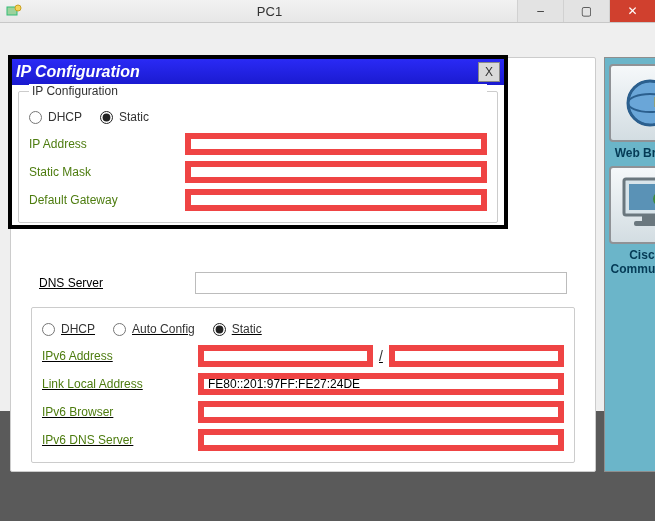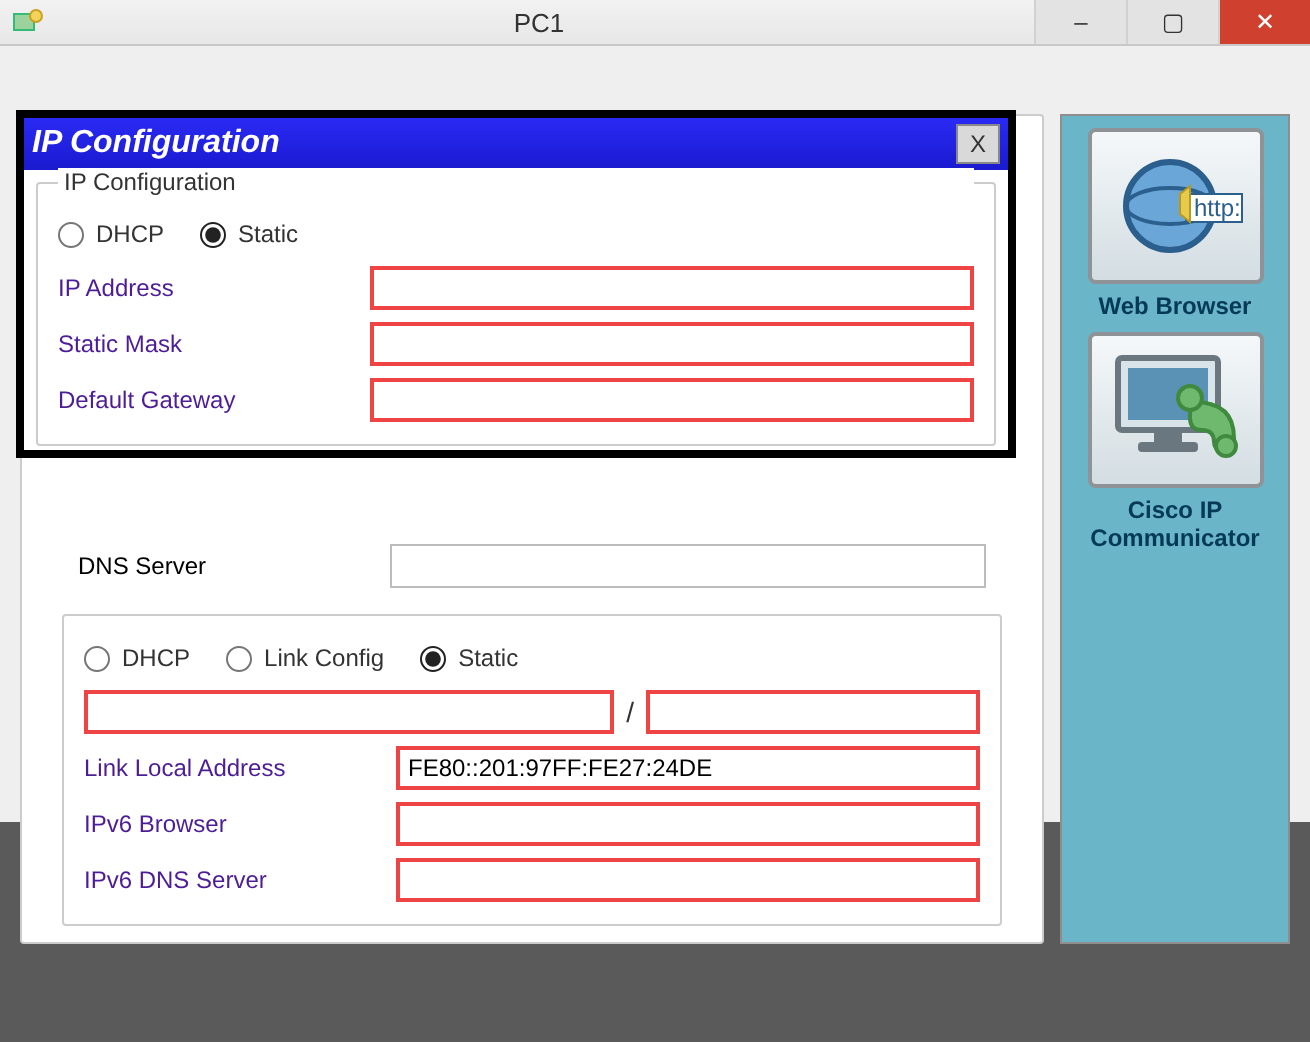--- a/index.html
+++ b/index.html
@@ -4,38 +4,38 @@
 <style>
   * { box-sizing: border-box; font-family: Tahoma, Verdana, sans-serif; font-size: 12px; }
   body { margin: 0; background: #5a5a5a; width: 655px; height: 521px; overflow: hidden; }
   .window { width: 655px; height: 411px; background: #efefef; position: relative; display:flex; flex-direction:column;gap:24px;}
   .titlebar { height: 30px; background: linear-gradient(#f2f2f2,#e7e7e7); display:flex; align-items:center; border-bottom:1px solid #c8c8c8; }
   .title-icon { width:16px; height:16px; margin-left:6px; }
   .title-text { flex:1; text-align:center; color:#333; font-size:13px; }
   .win-btns { display:flex; height:100%; }
   .win-btn { width:46px; height:22px; margin-top:0; display:flex; align-items:center; justify-content:center; background:#e3e3e3; border-left:1px solid #d1d1d1; color:#333; }
   .win-btn.close { background:#d0402e; color:#fff; width:46px; }
-  .body { flex:1; display:flex; padding:10px 10px 10px 10px; gap:8px; }
+  .body { flex:1; display:flex; padding:10px 20px 10px 10px; gap:8px; }
   .main { flex:1; background:#fff; border:1px solid #ccc; border-radius:2px; position:relative; padding:6px; }
   .sidebar { width:115px; background:#6bb5c9; border:1px solid #8e8e8e; display:flex; flex-direction:column; gap:6px; padding:6px 4px; }
   .panel-blackbox { position:absolute; top:-3px; left:-3px; right:auto; width:500px; border:4px solid #000; background:#fff; z-index:5; }
   .panel-titlebar { background:#1a1ae0; background:linear-gradient(#2a2af5,#1a1acf); height:26px; display:flex; align-items:center; padding:0 4px; }
   .panel-title { color:#fff; font-size:16px; font-weight:bold; font-style:italic; font-family:Arial, sans-serif; flex:1; }
   .panel-close { width:22px; height:20px; background:#d9d9d9; border:1px solid #888; display:flex; align-items:center; justify-content:center; font-family:Arial; font-size:13px; color:#333; }
   .fieldset { border:1px solid #ccc; margin:6px 6px 2px 6px; padding:8px 10px 8px 10px; border-radius:2px; }
   .legend { background:#fff; position:relative; top:-16px; margin-bottom:-10px; padding:0 3px; color:#333; }
   .row { display:flex; align-items:center; height:28px; gap:6px; }
-  .row label.fld { width:150px; color:#4c1d95; }
-  .row input[type=text] { flex:1; height:22px; border:2px solid #ef4444; padding:2px 4px; background:#fff; }
+  .row label.fld { width:150px; color:#4d7c0f; }
+  .row input[type=text] { flex:1; height:22px; border:6px solid #ef4444; padding:2px 4px; background:#fff; }
   .row input.small { flex:0 0 40px; }
   .radio-row { display:flex; align-items:center; gap:18px; height:26px; }
   .radio-item { display:flex; align-items:center; gap:6px; color:#333; }
   input[type=radio]{ accent-color:#222; margin:0; }
   
-  .lower-rows { margin-top:205px; padding:0 8px; }
+  .lower-rows { margin-top:205px; padding:0 8px;text-decoration:underline; }
   .lower-rows .fieldset { margin-top:10px; }
   .lone-row { display:flex; align-items:center; height:28px; gap:6px; margin:3px 14px; }
   .lone-row label.fld { width:150px; }
   .lone-row input[type=text] { flex:1; height:22px; border:1px solid #bcbcbc; padding:2px 4px; }
   .side-item { text-align:center; display:flex; flex-direction:column; align-items:center; gap:2px; }
   .side-caption { font-size:12px; font-weight:bold; color:#043a55; line-height:14px; margin-top:2px;}
   .icon-box { width:88px; height:78px; background:linear-gradient(#f5f8fa,#d3dde2); border:2px solid #8f9296; border-radius:4px; display:flex; align-items:center; justify-content:center; position:relative; }
   svg { display:block; }
   .slash { font-size:14px; color:#333; }
 </style>
@@ -108,28 +108,29 @@
         </div>
 
         <div class="fieldset">
           <div class="radio-row">
             <label class="radio-item">
               <input type="radio" name="ipv6mode" style="">
               <span>DHCP</span>
             </label>
             <label class="radio-item">
               <input type="radio" name="ipv6mode" style="">
-              <span>Link Config</span>
+              <span>Auto Config</span>
             </label>
             <label class="radio-item">
               <input type="radio" name="ipv6mode" checked="" style="">
               <span>Static</span>
             </label>
           </div>
           <div class="row">
+            <label class="fld">IPv6 Address</label>
             <input type="text" value="" style="">
             <span class="slash">/</span>
             <input type="text" class="small" value="" style="">
           </div>
           <div class="row">
             <label class="fld">Link Local Address</label>
             <input type="text" value="FE80::201:97FF:FE27:24DE" style="">
           </div>
           <div class="row">
             <label class="fld">IPv6 Browser</label>

